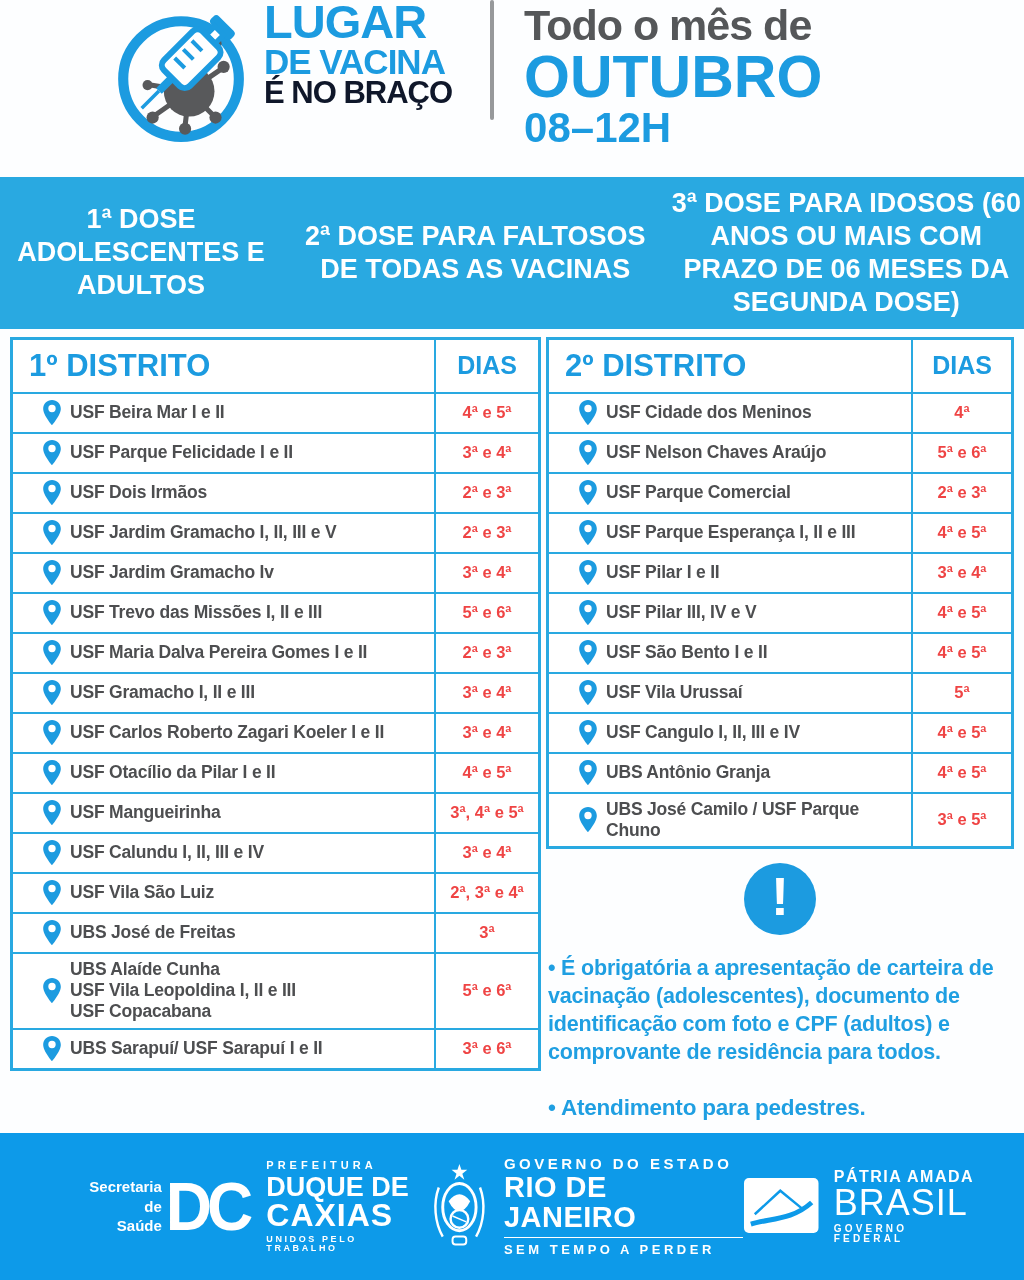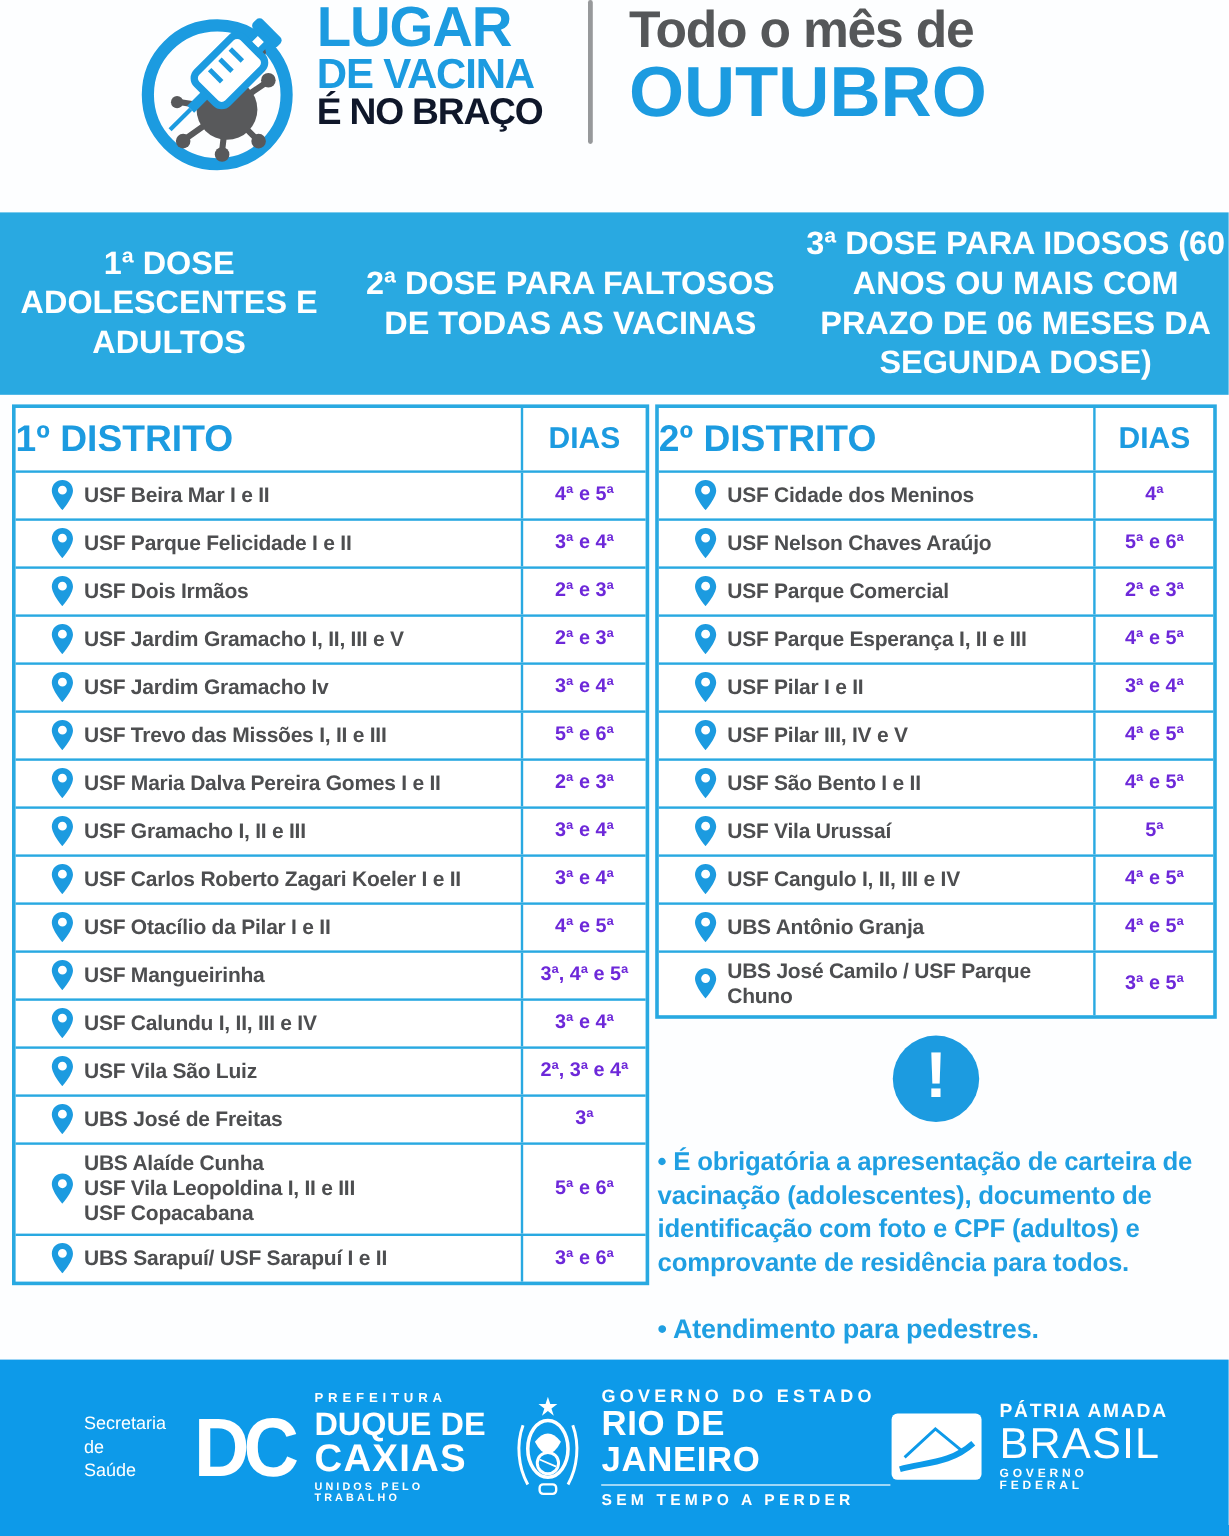--- a/index.html
+++ b/index.html
@@ -36,54 +36,54 @@
     color:#fff; font-weight:bold; font-size:27px; text-align:center;
     letter-spacing:0px; line-height:1.22; white-space:pre-line;
   }
 
   
   .main { flex:1; display:flex; gap:5px; padding:8px 10px 0 10px; align-items:flex-start; }
   .col-left  { width:531px; flex:0 0 auto; }
   .col-right { width:468px; flex:0 0 auto; }
   .dtable { border:3px solid #29A9E1; background:#fff; width:100%; }
   .thead { display:flex; height:52px; }
-  .th-name { flex:1; display:flex; align-items:center; 
+  .th-name { flex:1; display:flex; align-items:center; padding-left:16px;
              font-size:31px; font-weight:bold; color:#1C9BE0; letter-spacing:0px;border-radius:12px; }
   .th-days { display:flex; align-items:center; justify-content:center;
              font-size:25px; font-weight:bold; color:#1C9BE0; border-left:2.5px solid #29A9E1; }
   .t-left  .th-days, .t-left  .cdays { width:104px; }
   .t-right .th-days, .t-right .cdays { width:100px; }
   .trow { display:flex; border-top:2.5px solid #29A9E1; min-height:40px; }
   .cname { flex:1; display:flex; align-items:center; padding:5px 6px 5px 28px; }
   .pin { width:22px; height:27px; flex:0 0 auto; margin-right:7px; display:inline-flex; }
   .pin svg { width:100%; height:100%; }
   .loc { font-size:17.5px; font-weight:600; color:#4D4E50; letter-spacing:-0.2px;
          line-height:1.22; white-space:pre-line; }
   .cdays { display:flex; align-items:center; justify-content:center; border-left:2.5px solid #29A9E1;
-           font-size:16.5px; font-weight:600; color:#6d28d9; text-align:center; padding:2px; }
+           font-size:16.5px; font-weight:600; color:#ef4444; text-align:center; padding:2px; }
 
   
   .notice { margin-top:14px; padding:0 2px; }
   .notice-icon {
     width:72px; height:72px; border-radius:50%; background:#1C9BE0;
     color:#fff; font-size:54px; font-weight:bold;
     display:flex; align-items:center; justify-content:center;
     margin:6px auto 20px auto; padding-bottom:6px;
   }
   .bullet1 { color:#1F9FE2; font-size:21.5px; font-weight:600; line-height:1.3; letter-spacing:-0.2px; }
   .bullet2 { color:#1F9FE2; font-size:22.5px; font-weight:bold; margin-top:28px; letter-spacing:-0.2px; }
 
   
   .footer {
     height:158px; background:#0D9AE9; margin-top:12px;
     display:flex; align-items:center; justify-content:space-between;
     padding:0 44px 0 70px; color:#fff;
   }
   .fgroup { display:flex; align-items:center; }
-  .sec-text { font-size:15px; font-weight:normal; line-height:1.3;
+  .sec-text { font-size:15px; font-weight:bold; text-align:right; line-height:1.3;
               white-space:pre-line; margin-right:4px; }
   .dc-logo { font-size:64px; font-weight:bold; letter-spacing:-5px; line-height:1;
              margin-right:18px; transform:scaleY(1.08); }
   .pref-text { line-height:1; }
   .pref-top { font-size:11px; letter-spacing:4px; font-weight:bold; margin-bottom:3px; }
   .pref-n1 { font-size:27px; font-weight:bold; letter-spacing:0px; }
   .pref-n2 { font-size:32px; font-weight:bold; letter-spacing:1px; margin-top:-2px; }
   .pref-bottom { font-size:9px; letter-spacing:2.6px; font-weight:bold; margin-top:4px; }
   .crest { width:62px; height:88px; margin-right:14px; }
   .gov-text { line-height:1.05; }
@@ -137,20 +137,21 @@
     </div>
     <div class="logo-text">
       <div class="logo-l1">LUGAR</div>
       <div class="logo-l2">DE VACINA</div>
       <div class="logo-l3">É NO BRAÇO</div>
     </div>
     <div class="vdivider"></div>
     <div class="schedule">
       <div class="sch-prefix">Todo o mês de</div>
       <div class="sch-month">OUTUBRO</div>
+      <div class="sch-hours">08–12H</div>
     </div>
   </header>
 
   <section class="banner">
     <div class="banner-line">1ª DOSE ADOLESCENTES E ADULTOS</div>
     <div class="banner-line">2ª DOSE PARA FALTOSOS DE TODAS AS VACINAS</div>
     <div class="banner-line">3ª DOSE PARA IDOSOS (60 ANOS OU MAIS COM
 PRAZO DE 06 MESES DA SEGUNDA DOSE)</div>
   </section>
 

